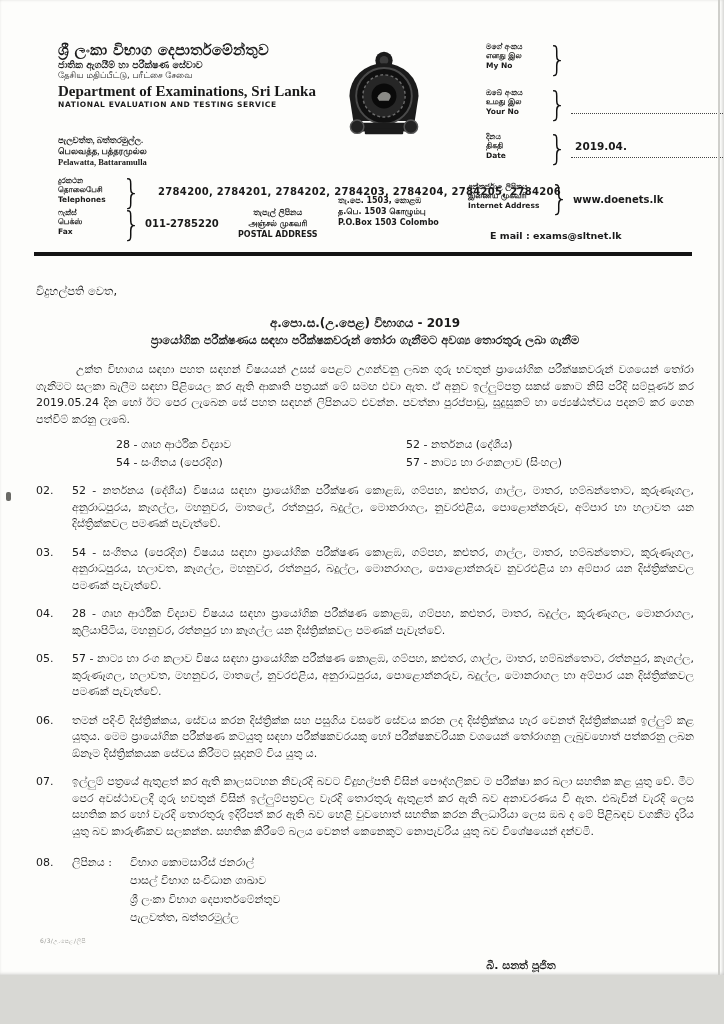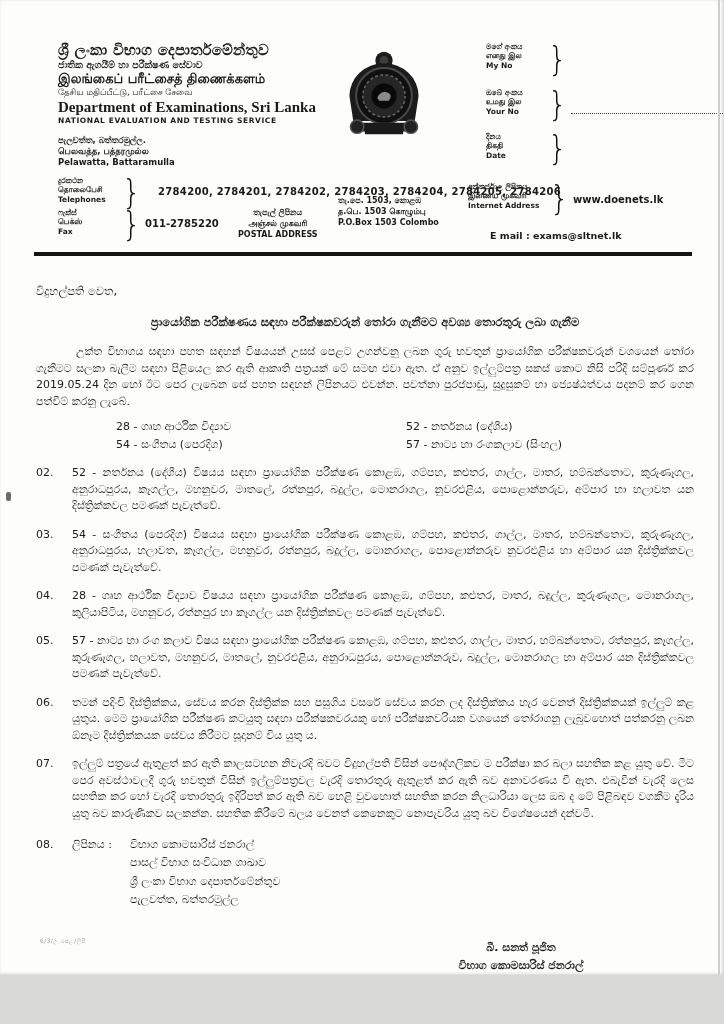--- a/index.html
+++ b/index.html
@@ -11,21 +11,21 @@
   }
   
   .hdr{position:relative;height:258px;}
   .dept{position:absolute;left:58px;top:42px;line-height:1.12;}
   .dept .l1{font-size:15px;font-weight:bold;letter-spacing:.3px;}
   .dept .l2{font-size:9.5px;font-weight:bold;margin-top:1px;}
   .dept .l3{font-size:13px;font-weight:bold;margin-top:2px;}
   .dept .l4{font-size:8.5px;margin-top:1px;}
   .dept .l5{font-size:15px;font-weight:bold;font-family:"Liberation Serif","DejaVu Serif",serif;margin-top:2px;}
   .dept .l6{font-size:7.5px;font-weight:bold;letter-spacing:.6px;margin-top:1px;}
-  .addr{position:absolute;left:58px;top:135px;line-height:1.3;font-size:8.5px;font-weight:bold;}
+  .addr{position:absolute;left:58px;top:135px;line-height:1.3;font-size:8.5px;font-weight:bold;font-family:Liberation Serif, serif;}
   .emblem{position:absolute;left:336px;top:46px;}
   .refrow{position:absolute;display:flex;align-items:flex-start;}
   .reflabels{font-size:7.5px;line-height:1.25;font-weight:bold;width:58px;}
   .brace{font-size:30px;font-weight:300;line-height:34px;transform:scaleY(1.15);margin:0 4px;color:#111;}
   .refval{width:150px;font-size:10.5px;font-weight:bold;border-bottom:1px dotted #444;min-height:16px;padding:2px 0 1px 4px;margin-top:6px;}
   .refval.empty{color:transparent;}
   .tel-val{font-size:10px;font-weight:bold;margin-top:10px;letter-spacing:.3px;margin-left:13px;}
   .contact-labels{font-size:7.5px;line-height:1.25;font-weight:bold;width:60px;}
   .fax-val{font-size:10px;font-weight:bold;margin-top:10px;}
   .postal{position:absolute;left:238px;top:208px;font-size:8px;font-weight:bold;line-height:1.35;text-align:center;}
@@ -58,21 +58,20 @@
 </head>
 <body>
 
 <div class="page">
 
   <div class="hdr">
 
     <div class="dept">
       <div class="l1">ශ්‍රී ලංකා විභාග දෙපාර්තමේන්තුව</div>
       <div class="l2">ජාතික ඇගයීම් හා පරීක්ෂණ සේවාව</div>
-      <div class="l3">இலங்கைப் பரீட்சைத் திணைக்களம்</div>
       <div class="l4">தேசிய மதிப்பீட்டு, பரீட்சை சேவை</div>
       <div class="l5">Department of Examinations, Sri Lanka</div>
       <div class="l6">NATIONAL EVALUATION AND TESTING SERVICE</div>
     </div>
 
     <div class="addr">
       <div>පැලවත්ත, බත්තරමුල්ල.</div>
       <div>பெலவத்த, பத்தரமுல்ல</div>
       <div>Pelawatta, Battaramulla</div>
     </div>
@@ -112,20 +111,21 @@
       <div class="refval empty"></div>
     </div>
 
     <div class="refrow" style="left:486px;top:132px;">
       <div class="reflabels">
         <div>දිනය</div>
         <div>திகதி</div>
         <div>Date</div>
       </div>
       <div class="brace">}</div>
+      <div class="refval">2019.04.</div>
     </div>
 
     <div class="refrow" style="left:58px;top:176px;">
       <div class="contact-labels">
         <div>දුරකථන</div>
         <div>தொலைபேசி</div>
         <div>Telephones</div>
       </div>
       <div class="brace">}</div>
       <div class="tel-val">2784200,  2784201, 2784202, 2784203, 2784204, 2784205, 2784206</div>
@@ -168,20 +168,21 @@
     </div>
 
     <div class="rule"></div>
   </div>
 
   <div class="bodywrap">
 
     <div class="salut">විදුහල්පති වෙත,</div>
 
     <div class="titleblock">
+      <div class="t1">අ.පො.ස.(උ.පෙළ) විභාගය - 2019</div>
       <div class="t2">ප්‍රායෝගික පරීක්ෂණය සඳහා පරීක්ෂකවරුන් තෝරා ගැනීමට අවශ්‍ය තොරතුරු ලබා ගැනීම</div>
     </div>
 
     <div class="p01">උක්ත විභාගය සඳහා පහත සඳහන් විෂයයන් උසස් පෙළට උගන්වනු ලබන ගුරු භවතුන් ප්‍රායෝගික පරීක්ෂකවරුන් වශයෙන් තෝරා ගැනීමට සලකා බැලීම සඳහා පිළියෙල කර ඇති ආකෘති පත්‍රයක් මේ සමඟ එවා ඇත. ඒ අනුව ඉල්ලුම්පත්‍ර සකස් කොට නිසි පරිදි සම්පූර්ණ කර 2019.05.24 දින හෝ ඊට පෙර ලැබෙන සේ පහත සඳහන් ලිපිනයට එවන්න. පවත්නා පුරප්පාඩු, සුදුසුකම් හා ජ්‍යෙෂ්ඨත්වය පදනම් කර ගෙන පත්වීම් කරනු ලැබේ.</div>
 
     <div class="subjects">
       <div class="subj">28  -  ගෘහ ආර්ථික විද්‍යාව</div>
       <div class="subj">52  -  නර්තනය (දේශීය)</div>
       <div class="subj">54  -  සංගීතය (පෙරදිග)</div>
       <div class="subj">57  -  නාට්‍ය හා රංගකලාව (සිංහල)</div>

